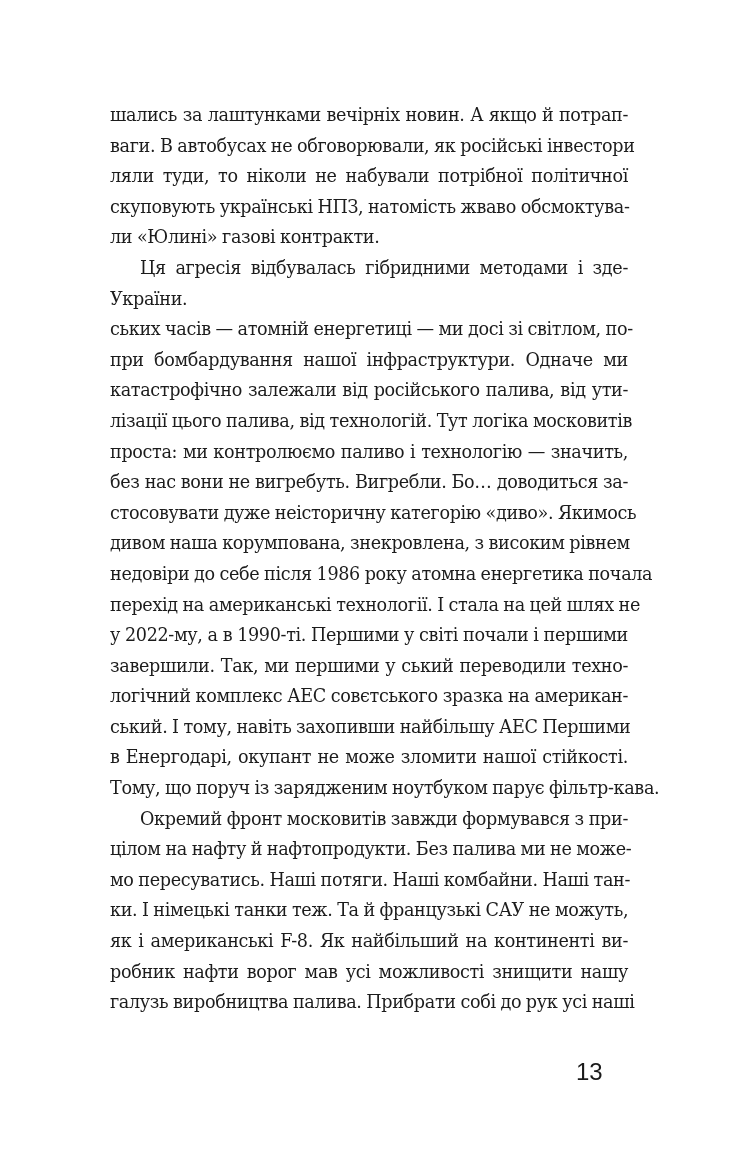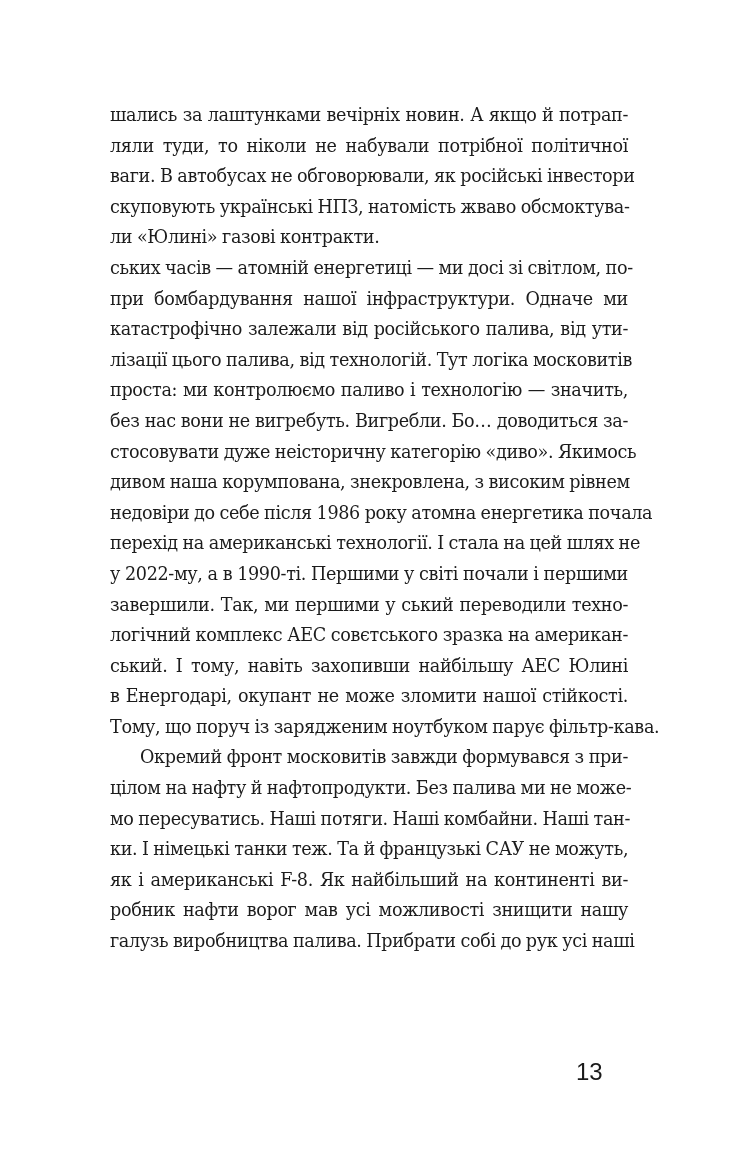--- a/index.html
+++ b/index.html
@@ -54,38 +54,40 @@
       font-size: 24px;
       color: #1a1a1a;
     }
   </style>
 </head>
 <body>
 
 <div class="page">
   <div class="text-block">
     <span class="line">шались за лаштунками вечірніх новин. А якщо й потрап-</span>
+    <span class="line">ваги. В автобусах не обговорювали, як російські інвестори</span>
     <span class="line">ляли туди, то ніколи не набували потрібної політичної</span>
-    <span class="line">ваги. В автобусах не обговорювали, як російські інвестори</span>
     <span class="line">скуповують українські НПЗ, натомість жваво обсмоктува-</span>
     <span class="line last">ли «Юлині» газові контракти.</span>
+    <span class="line indent">Ця агресія відбувалась гібридними методами і зде-</span>
+    <span class="line last">України.</span>
     <span class="line">ських часів — атомній енергетиці — ми досі зі світлом, по-</span>
     <span class="line">при бомбардування нашої інфраструктури. Одначе ми</span>
     <span class="line">катастрофічно залежали від російського палива, від ути-</span>
     <span class="line">лізації цього палива, від технологій. Тут логіка московитів</span>
     <span class="line">проста: ми контролюємо паливо і технологію — значить,</span>
     <span class="line">без нас вони не вигребуть. Вигребли. Бо… доводиться за-</span>
     <span class="line">стосовувати дуже неісторичну категорію «диво». Якимось</span>
     <span class="line">дивом наша корумпована, знекровлена, з високим рівнем</span>
     <span class="line">недовіри до себе після 1986 року атомна енергетика почала</span>
     <span class="line">перехід на американські технології. І стала на цей шлях не</span>
     <span class="line">у 2022-му, а в 1990-ті. Першими у світі почали і першими</span>
     <span class="line">завершили. Так, ми першими у ський переводили техно-</span>
     <span class="line">логічний комплекс АЕС совєтського зразка на американ-</span>
-    <span class="line">ський. І тому, навіть захопивши найбільшу АЕС Юлині</span>
+    <span class="line">ський. І тому, навіть захопивши найбільшу АЕС Першими</span>
     <span class="line">в Енергодарі, окупант не може зломити нашої стійкості.</span>
     <span class="line last">Тому, що поруч із зарядженим ноутбуком парує фільтр-кава.</span>
     <span class="line indent">Окремий фронт московитів завжди формувався з при-</span>
     <span class="line">цілом на нафту й нафтопродукти. Без палива ми не може-</span>
     <span class="line">мо пересуватись. Наші потяги. Наші комбайни. Наші тан-</span>
     <span class="line">ки. І німецькі танки теж. Та й французькі САУ не можуть,</span>
     <span class="line">як і американські F-8. Як найбільший на континенті ви-</span>
     <span class="line">робник нафти ворог мав усі можливості знищити нашу</span>
     <span class="line">галузь виробництва палива. Прибрати собі до рук усі наші</span>
   </div>

